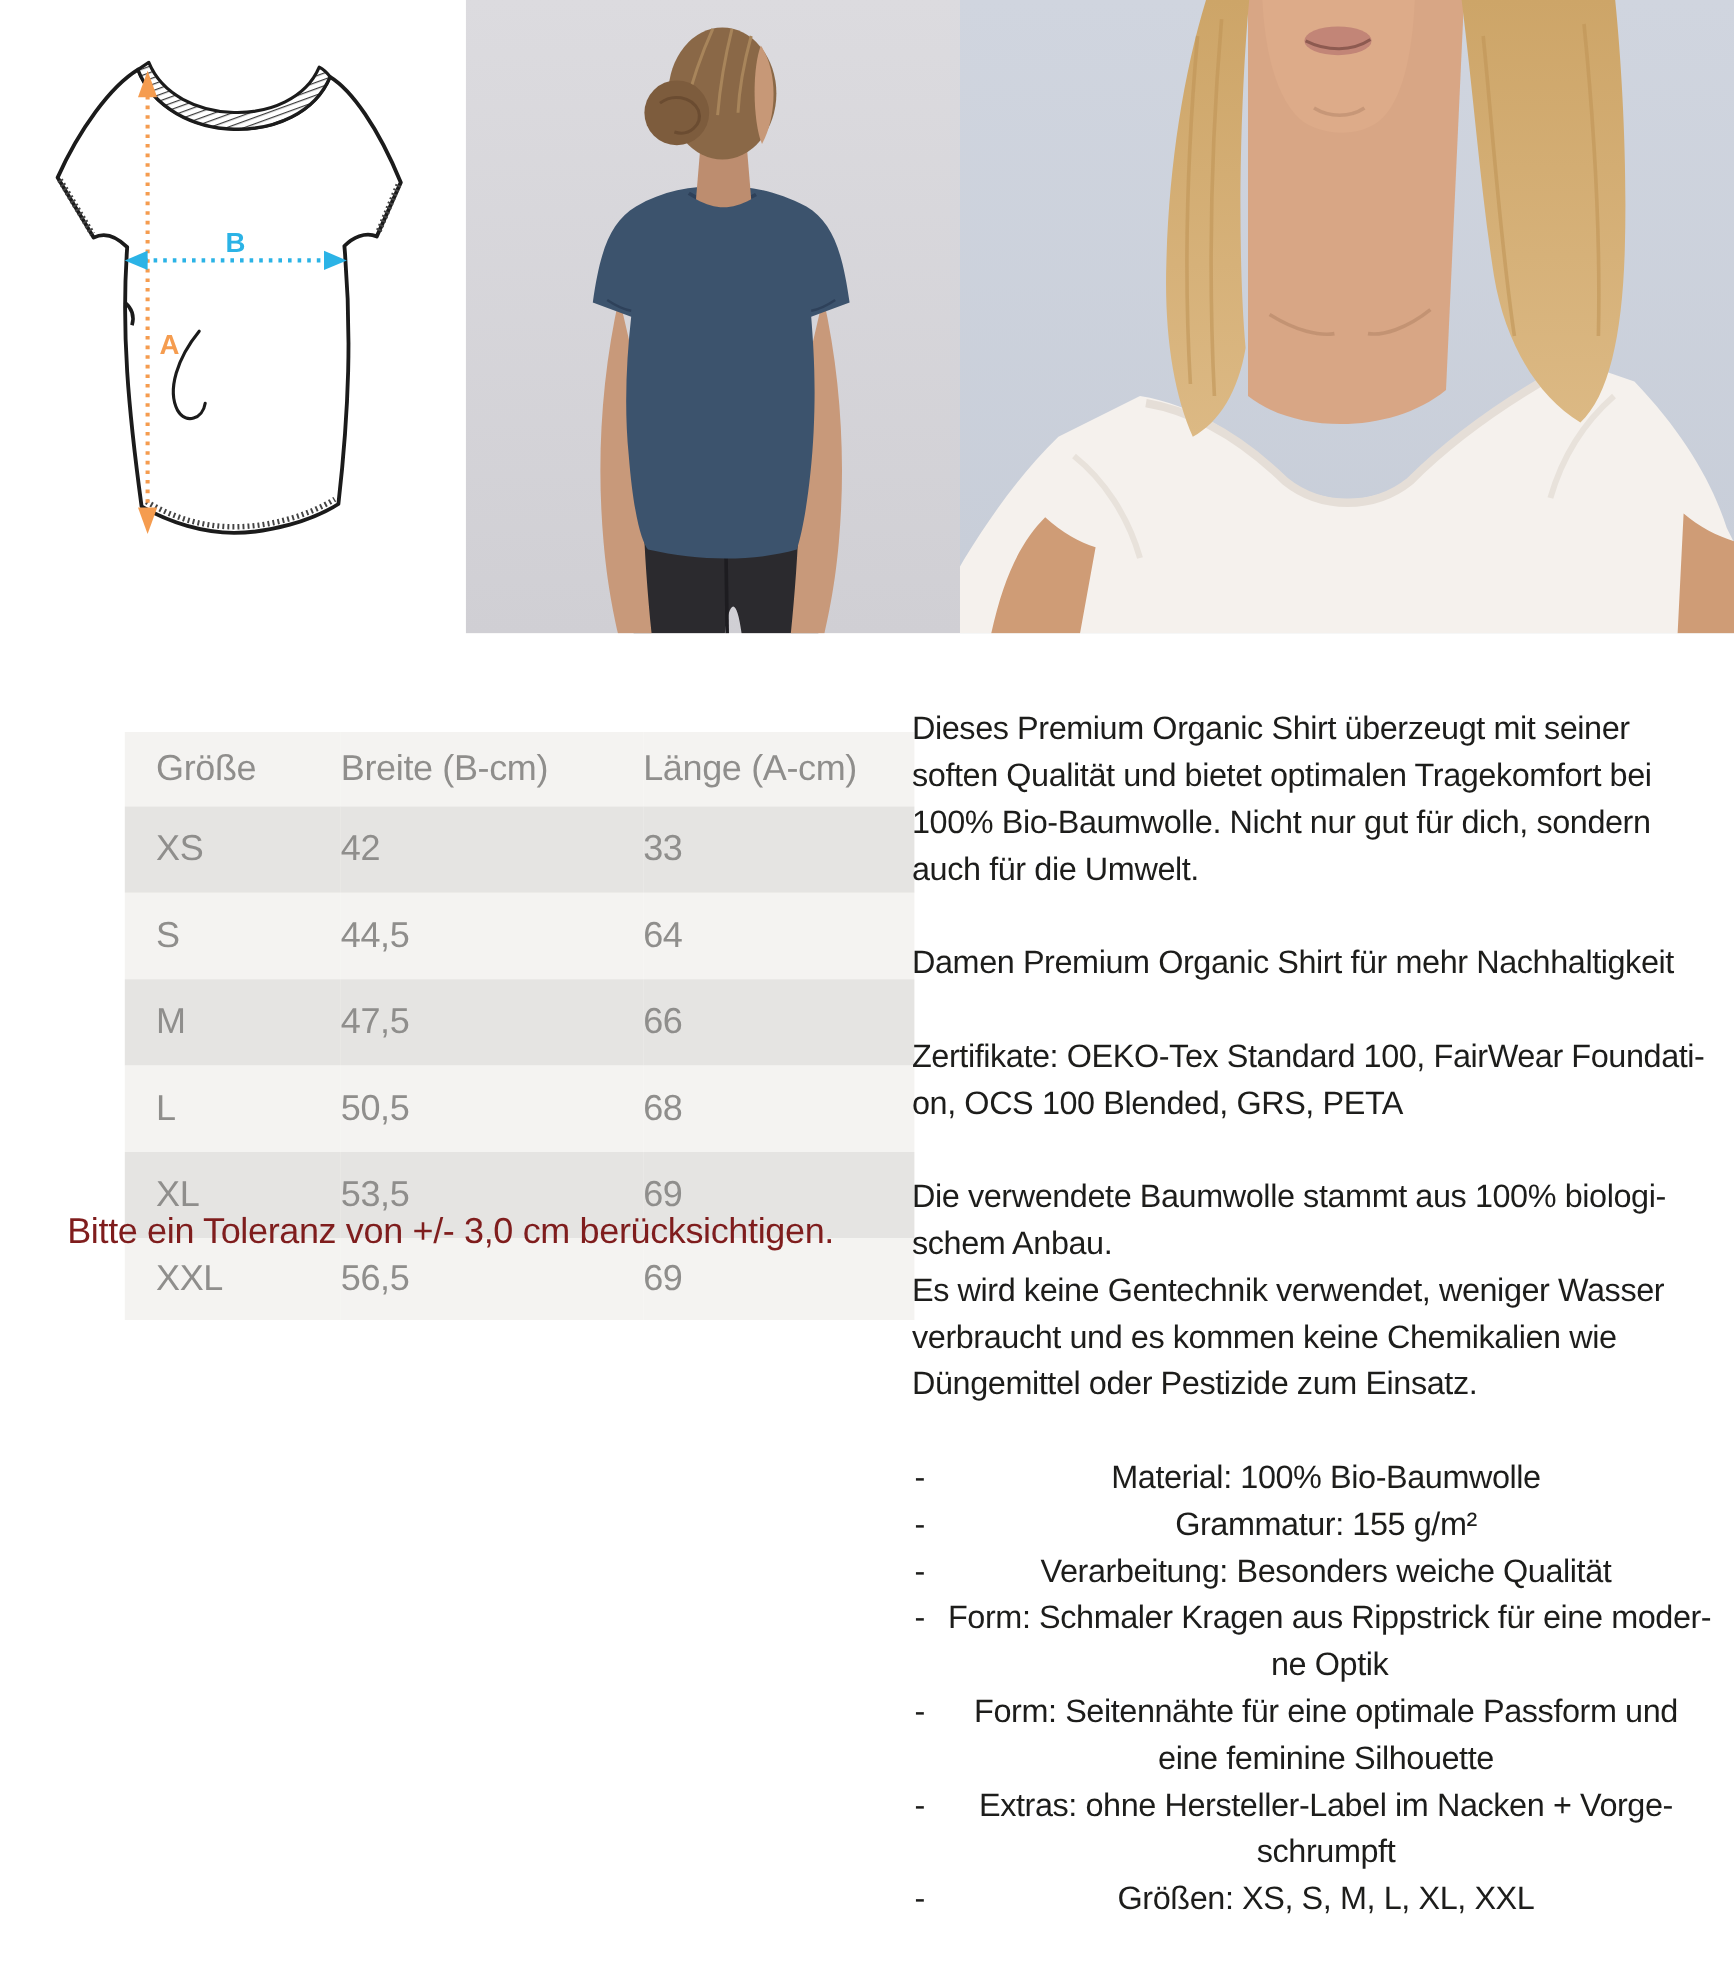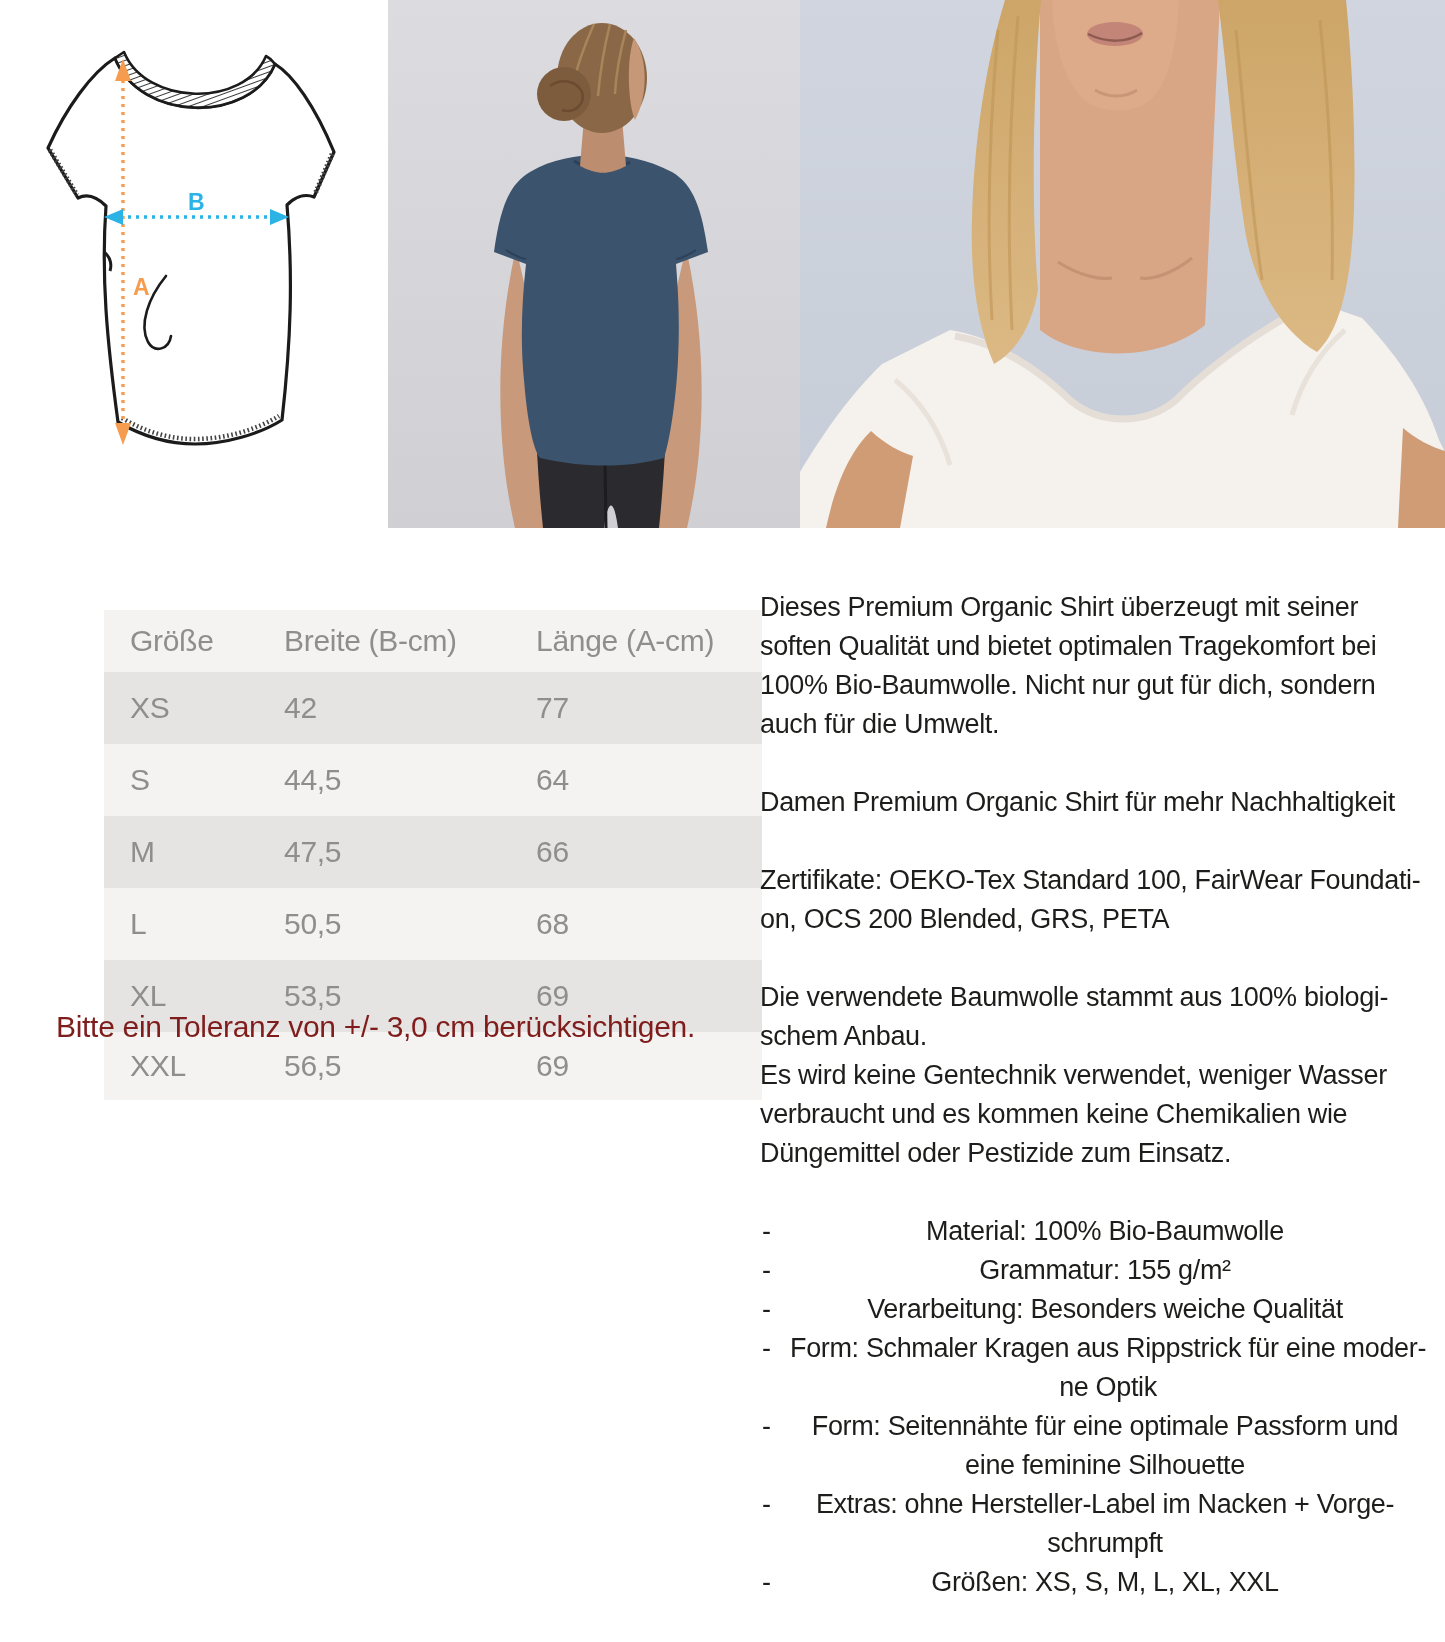--- a/index.html
+++ b/index.html
@@ -208,21 +208,21 @@
       <tr>
           <th>Größe</th>
           <th>Breite (B-cm)</th>
           <th>Länge (A-cm)</th>
         </tr>
     </thead>
     <tbody>
         <tr>
           <td>XS</td>
           <td>42</td>
-          <td>77</td>
+          <td>33</td>
         </tr>
         <tr>
           <td>S</td>
           <td>44,5</td>
           <td>64</td>
         </tr>
         <tr>
           <td>M</td>
           <td>47,5</td>
           <td>66</td>
@@ -253,21 +253,21 @@
           <div class="line">Dieses Premium Organic Shirt überzeugt mit seiner</div>
           <div class="line">soften Qualität und bietet optimalen Tragekomfort bei</div>
           <div class="line">100% Bio-Baumwolle. Nicht nur gut für dich, sondern</div>
           <div class="line">auch für die Umwelt.</div>
         </div>
         <div class="para">
           <div class="line">Damen Premium Organic Shirt für mehr Nachhaltigkeit</div>
         </div>
         <div class="para">
           <div class="line">Zertifikate: OEKO-Tex Standard 100, FairWear Foundati-</div>
-          <div class="line">on, OCS 200 Blended, GRS, PETA</div>
+          <div class="line">on, OCS 100 Blended, GRS, PETA</div>
         </div>
         <div class="para">
           <div class="line">Die verwendete Baumwolle stammt aus 100% biologi-</div>
           <div class="line">schem Anbau.</div>
           <div class="line">Es wird keine Gentechnik verwendet, weniger Wasser</div>
           <div class="line">verbraucht und es kommen keine Chemikalien wie</div>
           <div class="line">Düngemittel oder Pestizide zum Einsatz.</div>
         </div>
       </div>
     <div class="bullets">

